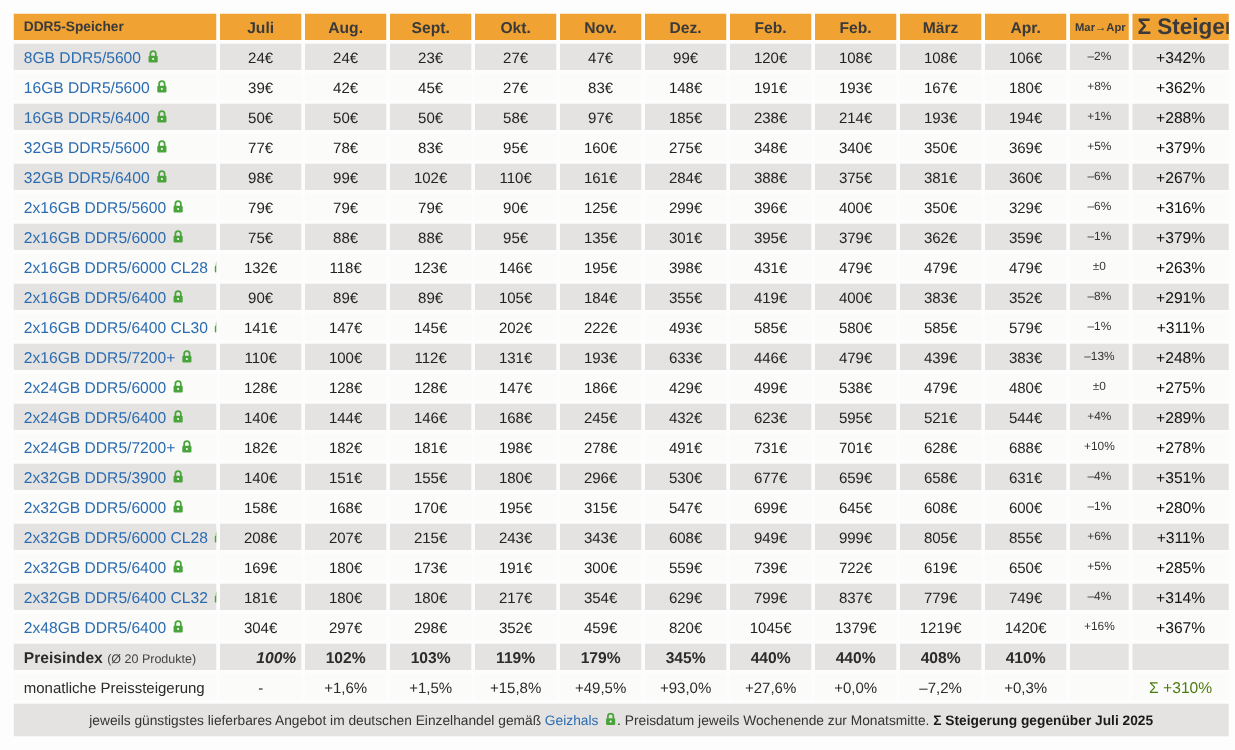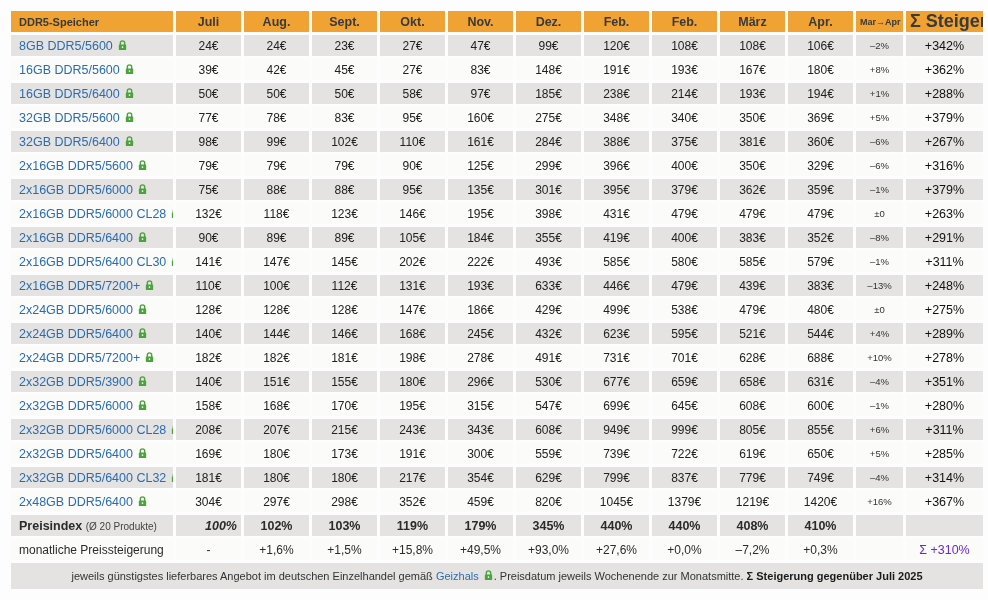--- a/index.html
+++ b/index.html
@@ -60,21 +60,21 @@
   }
   td.price{color:#222;}
   td.marapr{font-size:9.5px;color:#333;}
   td.sum{font-weight:400;font-size:12.5px;color:#111;}
   tr.preisindex td{background:var(--row-gray);font-weight:700;font-size:12.5px;}
   tr.preisindex td.label{font-size:12.5px;}
   tr.preisindex td.label .note{font-weight:400;font-size:10px;color:#444;}
   tr.preisindex td.italic{font-style:italic;text-align:right;}
   tr.monthly td{background:var(--row-white);font-weight:400;font-size:12px;}
   tr.monthly td.label{font-size:12px;color:var(--text-dark);}
-  tr.monthly td.sum{font-weight:400;font-size:12.5px;color:#6d28d9;}
+  tr.monthly td.sum{font-weight:400;font-size:12.5px;color:#4d7c0f;}
   tr.footnote td{
     background:var(--row-gray);
     height:26px;
     font-size:11px;
     color:#333;
   }
   tr.footnote .flink{color:var(--link-blue);cursor:pointer;}
   tr.footnote b{color:#1a1a1a;}
   .lock{vertical-align:-1px;margin-left:4px;}
 </style>

